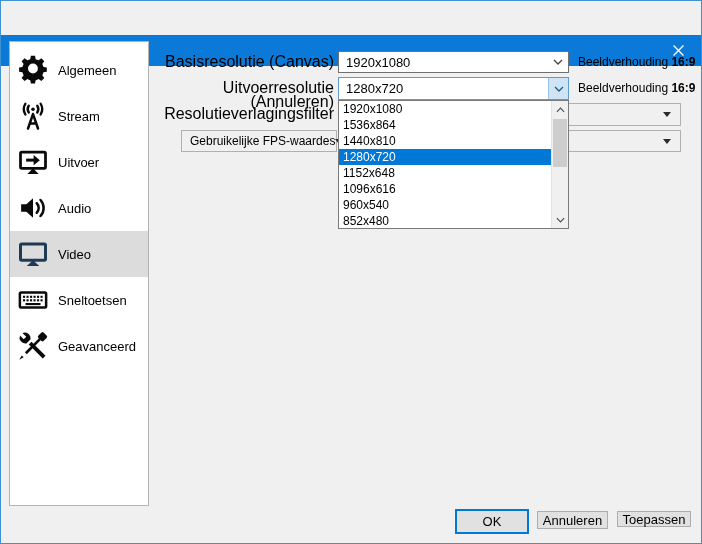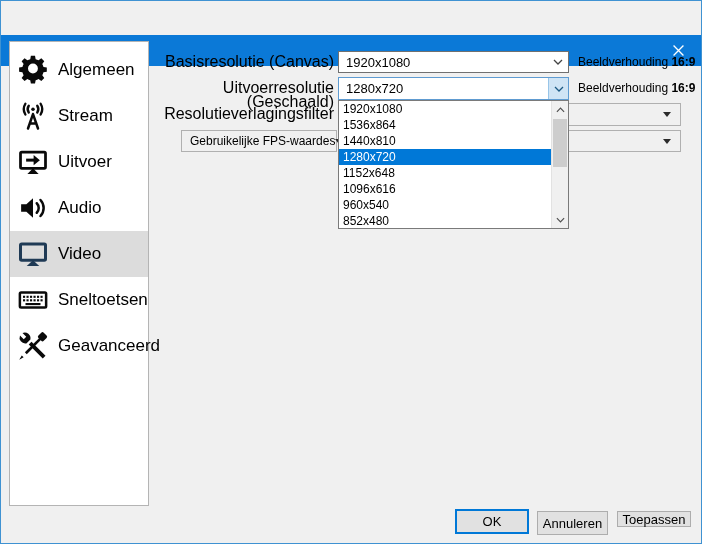--- a/index.html
+++ b/index.html
@@ -28,21 +28,21 @@
 
   
   .sidebar {
     position:absolute; left:8px; top:40px; width:140px; height:465px;
     background:#fff; border:1px solid #b4b4b4; padding-top:5px;
   }
   .side-item { height:46px; display:flex; align-items:center; }
   .side-item.selected { background:#dcdcdc; }
   .side-icon { width:36px; margin-left:5px; display:flex; align-items:center; justify-content:center; flex:0 0 auto; }
   .side-icon svg { width:30px; height:30px; }
-  .side-label { font-size:17px; color:#000; margin-left:7px; white-space:nowrap; }
+  .side-label { font-size:13px; color:#000; margin-left:7px; white-space:nowrap; }
 
   
   .field-label {
     position:absolute; left:150px; width:183px; text-align:right;
     font-size:16px; color:#000; line-height:14px;
   }
 
   
   .combo-edit {
     position:absolute; background:#fff; border:1px solid #707070;
@@ -223,21 +223,21 @@
       <svg width="10" height="6" viewBox="0 0 10 6">
           <path d="M1 1 L5 5 L9 1" stroke="#444" stroke-width="1.3" fill="none"></path>
         </svg>
     </span>
   </div>
   <div class="aspect" style="left:577px; top:54px;">
     <span>Beeldverhouding</span>
     <b>16:9</b>
   </div>
 
-  <div class="field-label" style="top:80px;">Uitvoerresolutie (Geschaald)</div>
+  <div class="field-label" style="top:80px;">Uitvoerresolutie (Annuleren)</div>
   <div class="combo-edit open" style="left:337px; top:76px; width:231px; height:23px;">
     <span class="val">1280x720</span>
     <span class="chev">
       <svg width="10" height="6" viewBox="0 0 10 6">
           <path d="M1 1 L5 5 L9 1" stroke="#1d5a84" stroke-width="1.3" fill="none"></path>
         </svg>
     </span>
   </div>
   <div class="aspect" style="left:577px; top:80px;">
     <span>Beeldverhouding</span>
@@ -281,20 +281,20 @@
         <svg viewBox="0 0 10 6">
             <path d="M1 1 L5 5 L9 1" stroke="#505050" stroke-width="1.3" fill="none"></path>
           </svg>
       </div>
     </div>
   </div>
 
   <div class="btn default" style="left:454px; top:508px; width:74px; height:25px;">
     <span>OK</span>
   </div>
-  <div class="btn" style="left:536px; top:510px; width:71px; height:24px;">
+  <div class="btn" style="left:536px; top:510px; width:71px; height:18px;">
     <span>Annuleren</span>
   </div>
   <div class="btn" style="left:616px; top:510px; width:74px; height:16px;">
     <span>Toepassen</span>
   </div>
 
 </div>
 
 </body></html>

